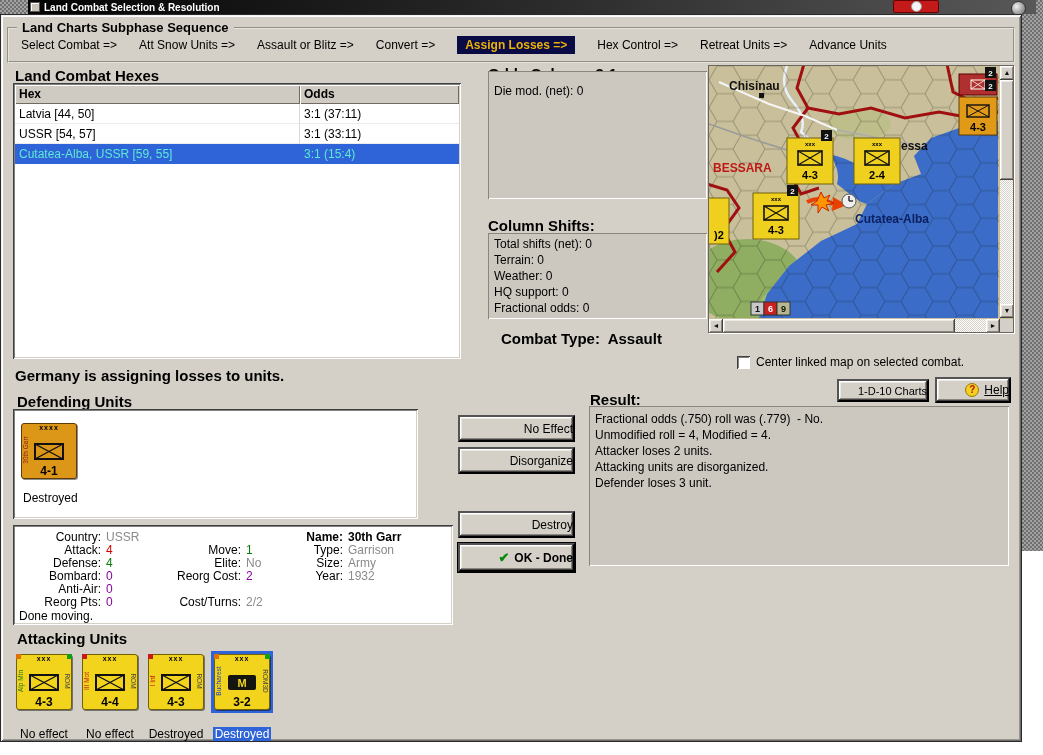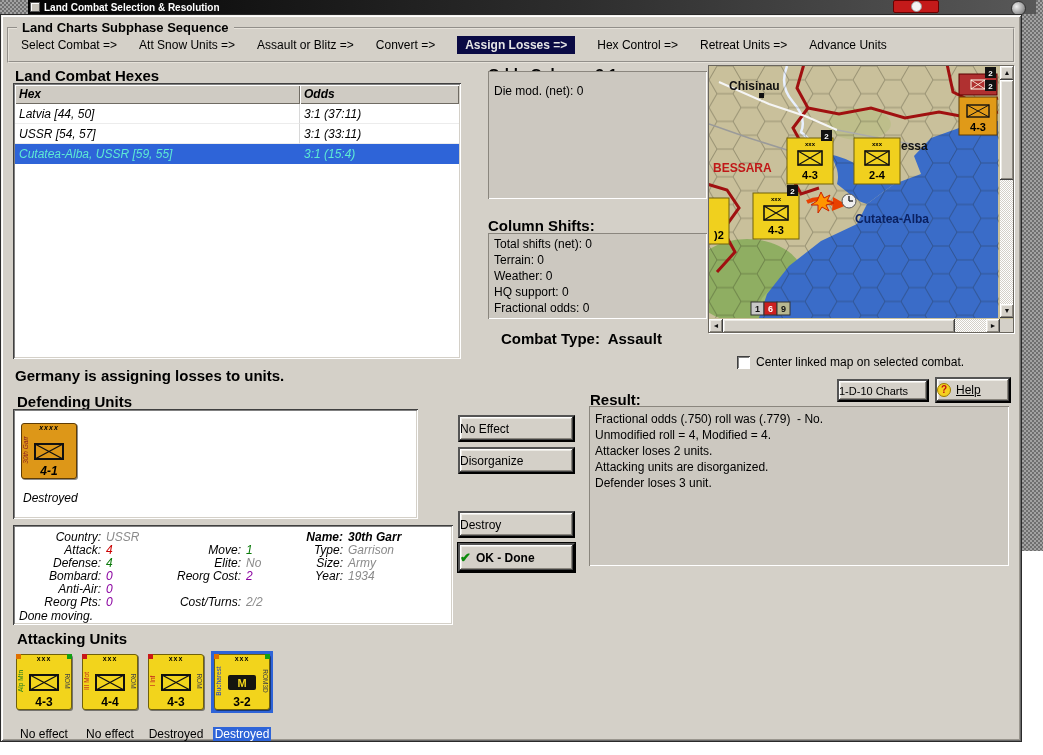--- a/index.html
+++ b/index.html
@@ -34,43 +34,43 @@
   .b13 { font-size:15px; font-weight:bold; }
   .b12 { font-size:12px; font-weight:bold; }
 
   .gb { position:absolute; border:2px groove #e6e2da; }
   .gb-label { position:absolute; top:-9px; left:8px; background:#d4d0c8; padding:0 5px;
     font-size:13px; font-weight:bold; white-space:nowrap; }
 
   .steps { position:absolute; left:12px; top:6px; right:6px; height:20px;
     display:flex; align-items:center; gap:22px; white-space:nowrap; overflow:hidden; }
   .step { font-size:12px; }
-  .step.active { background:#0a0a44; color:#e5e5e5; font-weight:bold; padding:2px 8px; }
+  .step.active { background:#0a0a44; color:#eab308; font-weight:bold; padding:2px 8px; }
 
   .sunken-panel { background:#ccc8c0; box-shadow:inset 1px 1px #8a867e, inset -1px -1px #fff; }
   .white-box { background:#fff; box-shadow:inset 1px 1px #404040, inset -1px -1px #fff,
-    inset 2px 2px #808080, inset -2px -2px #d4d0c8;font-style:italic; }
+    inset 2px 2px #808080, inset -2px -2px #d4d0c8; }
 
   
   .hexlist { overflow:hidden; }
   .hl-header { display:flex; height:19px; }
   .hl-header > div { background:#cfcbc3; font-weight:bold; font-size:12px; line-height:18px;
     padding-left:4px; box-shadow:inset 1px 1px #fff, inset -1px -1px #6f6b63; }
   .hl-c1 { width:285px; } .hl-c2 { flex:1; }
   .hl-row { display:flex; height:20px; line-height:20px; font-size:12px; }
   .hl-row > div { padding-left:4px; border-bottom:1px solid #ececec; }
   .hl-row .hl-c1 { border-right:1px solid #d8d8d8; }
   .hl-row.selected > div { background:#2e64d8; color:#5eead4; border-color:#2e64d8; }
 
   .panel-line { font-size:12px; line-height:16px; padding-left:6px; white-space:pre; }
 
   
   .btn { position:absolute; background:#d4d0c8;
     box-shadow:inset -1px -1px #404040, inset 1px 1px #fff, inset -2px -2px #8a867e, inset 2px 2px #eceae4;
-    display:flex; align-items:center; justify-content:flex-start; gap:5px;
+    display:flex; align-items:center; justify-content:flex-end; gap:5px;
     font-family:"Liberation Sans",sans-serif; font-size:12px; cursor:pointer; }
   .btn.default { outline:1px solid #000; }
   .help-ic { width:14px; height:14px; border-radius:50%; background:#f4d020; border:1px solid #9a7a00;
     color:#c01010; font-size:10px; font-weight:bold; line-height:12px; text-align:center; }
   .u { text-decoration:underline; }
   .check { color:#0a8a0a; font-weight:bold; font-size:13px; }
 
   .checkbox { position:absolute; width:13px; height:13px; background:#fff;
     box-shadow:inset 1px 1px #404040, inset -1px -1px #fff, inset 2px 2px #808080; }
 
@@ -349,21 +349,21 @@
       <span class="il lab" style="left:130px;top:70px;width:98px">Cost/Turns:</span>
       <span class="il v-gry" style="left:233px;top:70px">2/2</span>
 
       <span class="il lab b12" style="left:280px;top:5px;width:50px">Name:</span>
       <span class="il b12" style="left:335px;top:5px">30th Garr</span>
       <span class="il lab" style="left:280px;top:18px;width:50px">Type:</span>
       <span class="il v-gry" style="left:335px;top:18px">Garrison</span>
       <span class="il lab" style="left:280px;top:31px;width:50px">Size:</span>
       <span class="il v-gry" style="left:335px;top:31px">Army</span>
       <span class="il lab" style="left:280px;top:44px;width:50px">Year:</span>
-      <span class="il v-gry" style="left:335px;top:44px">1934</span>
+      <span class="il v-gry" style="left:335px;top:44px">1932</span>
 
       <span class="il" style="left:6px;top:84px">Done moving.</span>
     </div>
 
     <button class="btn" style="left:457px;top:400px;width:117px;height:27px">
       <span>No Effect</span>
     </button>
     <button class="btn" style="left:457px;top:432px;width:117px;height:27px">
       <span>Disorganize</span>
     </button>

